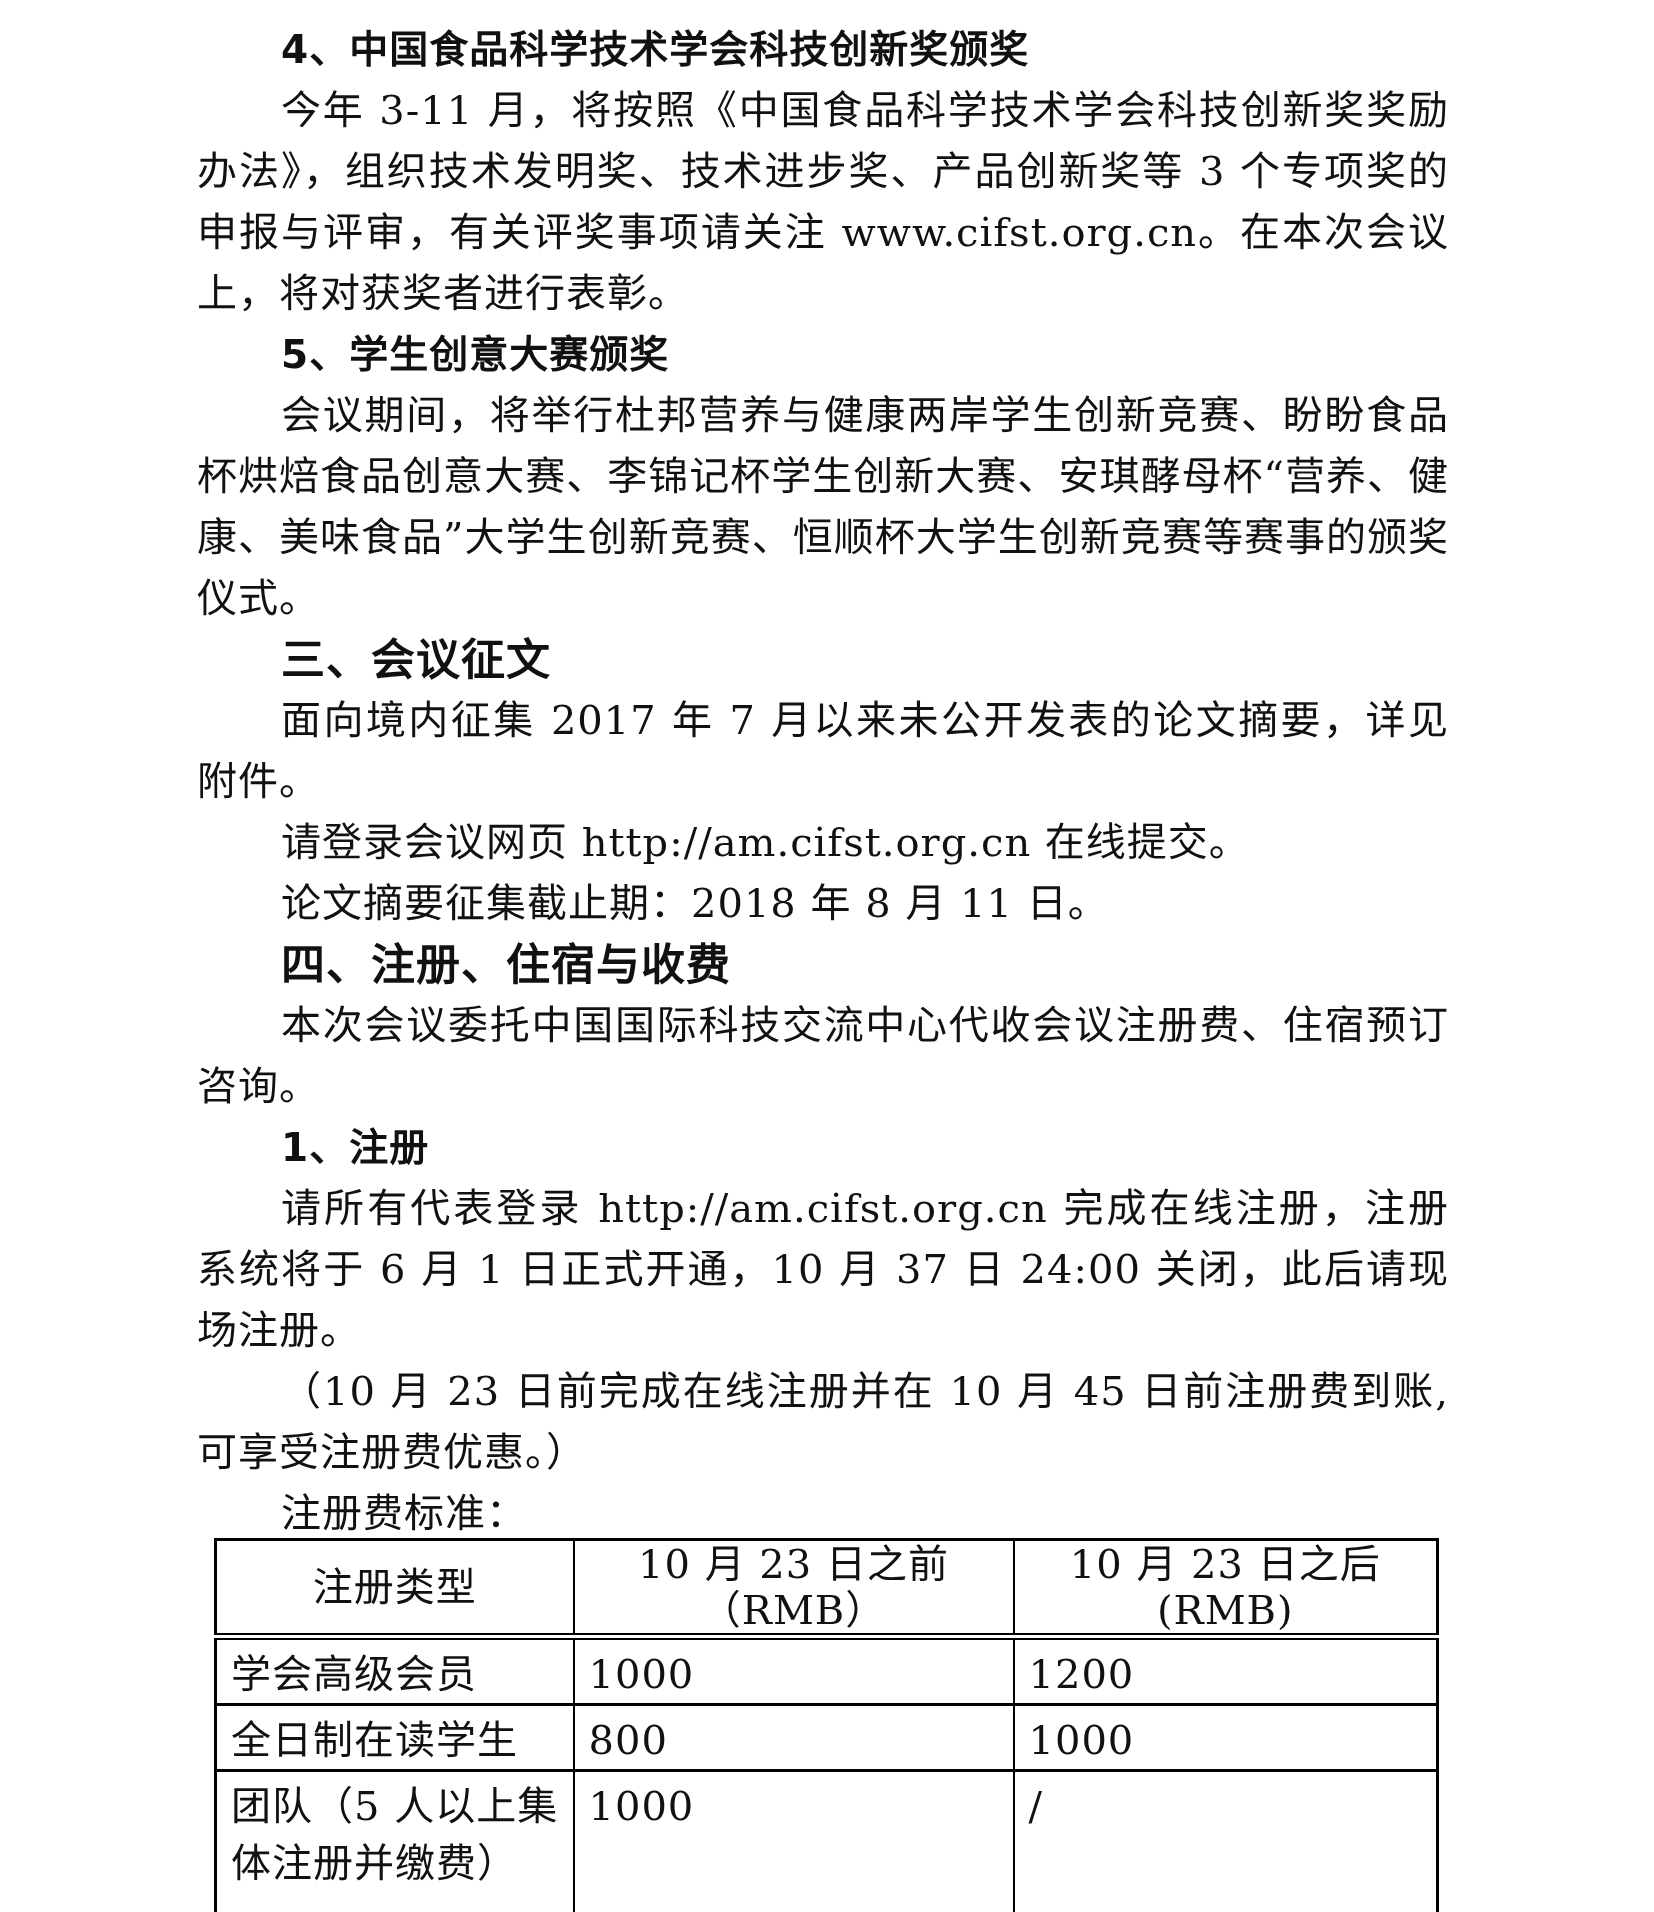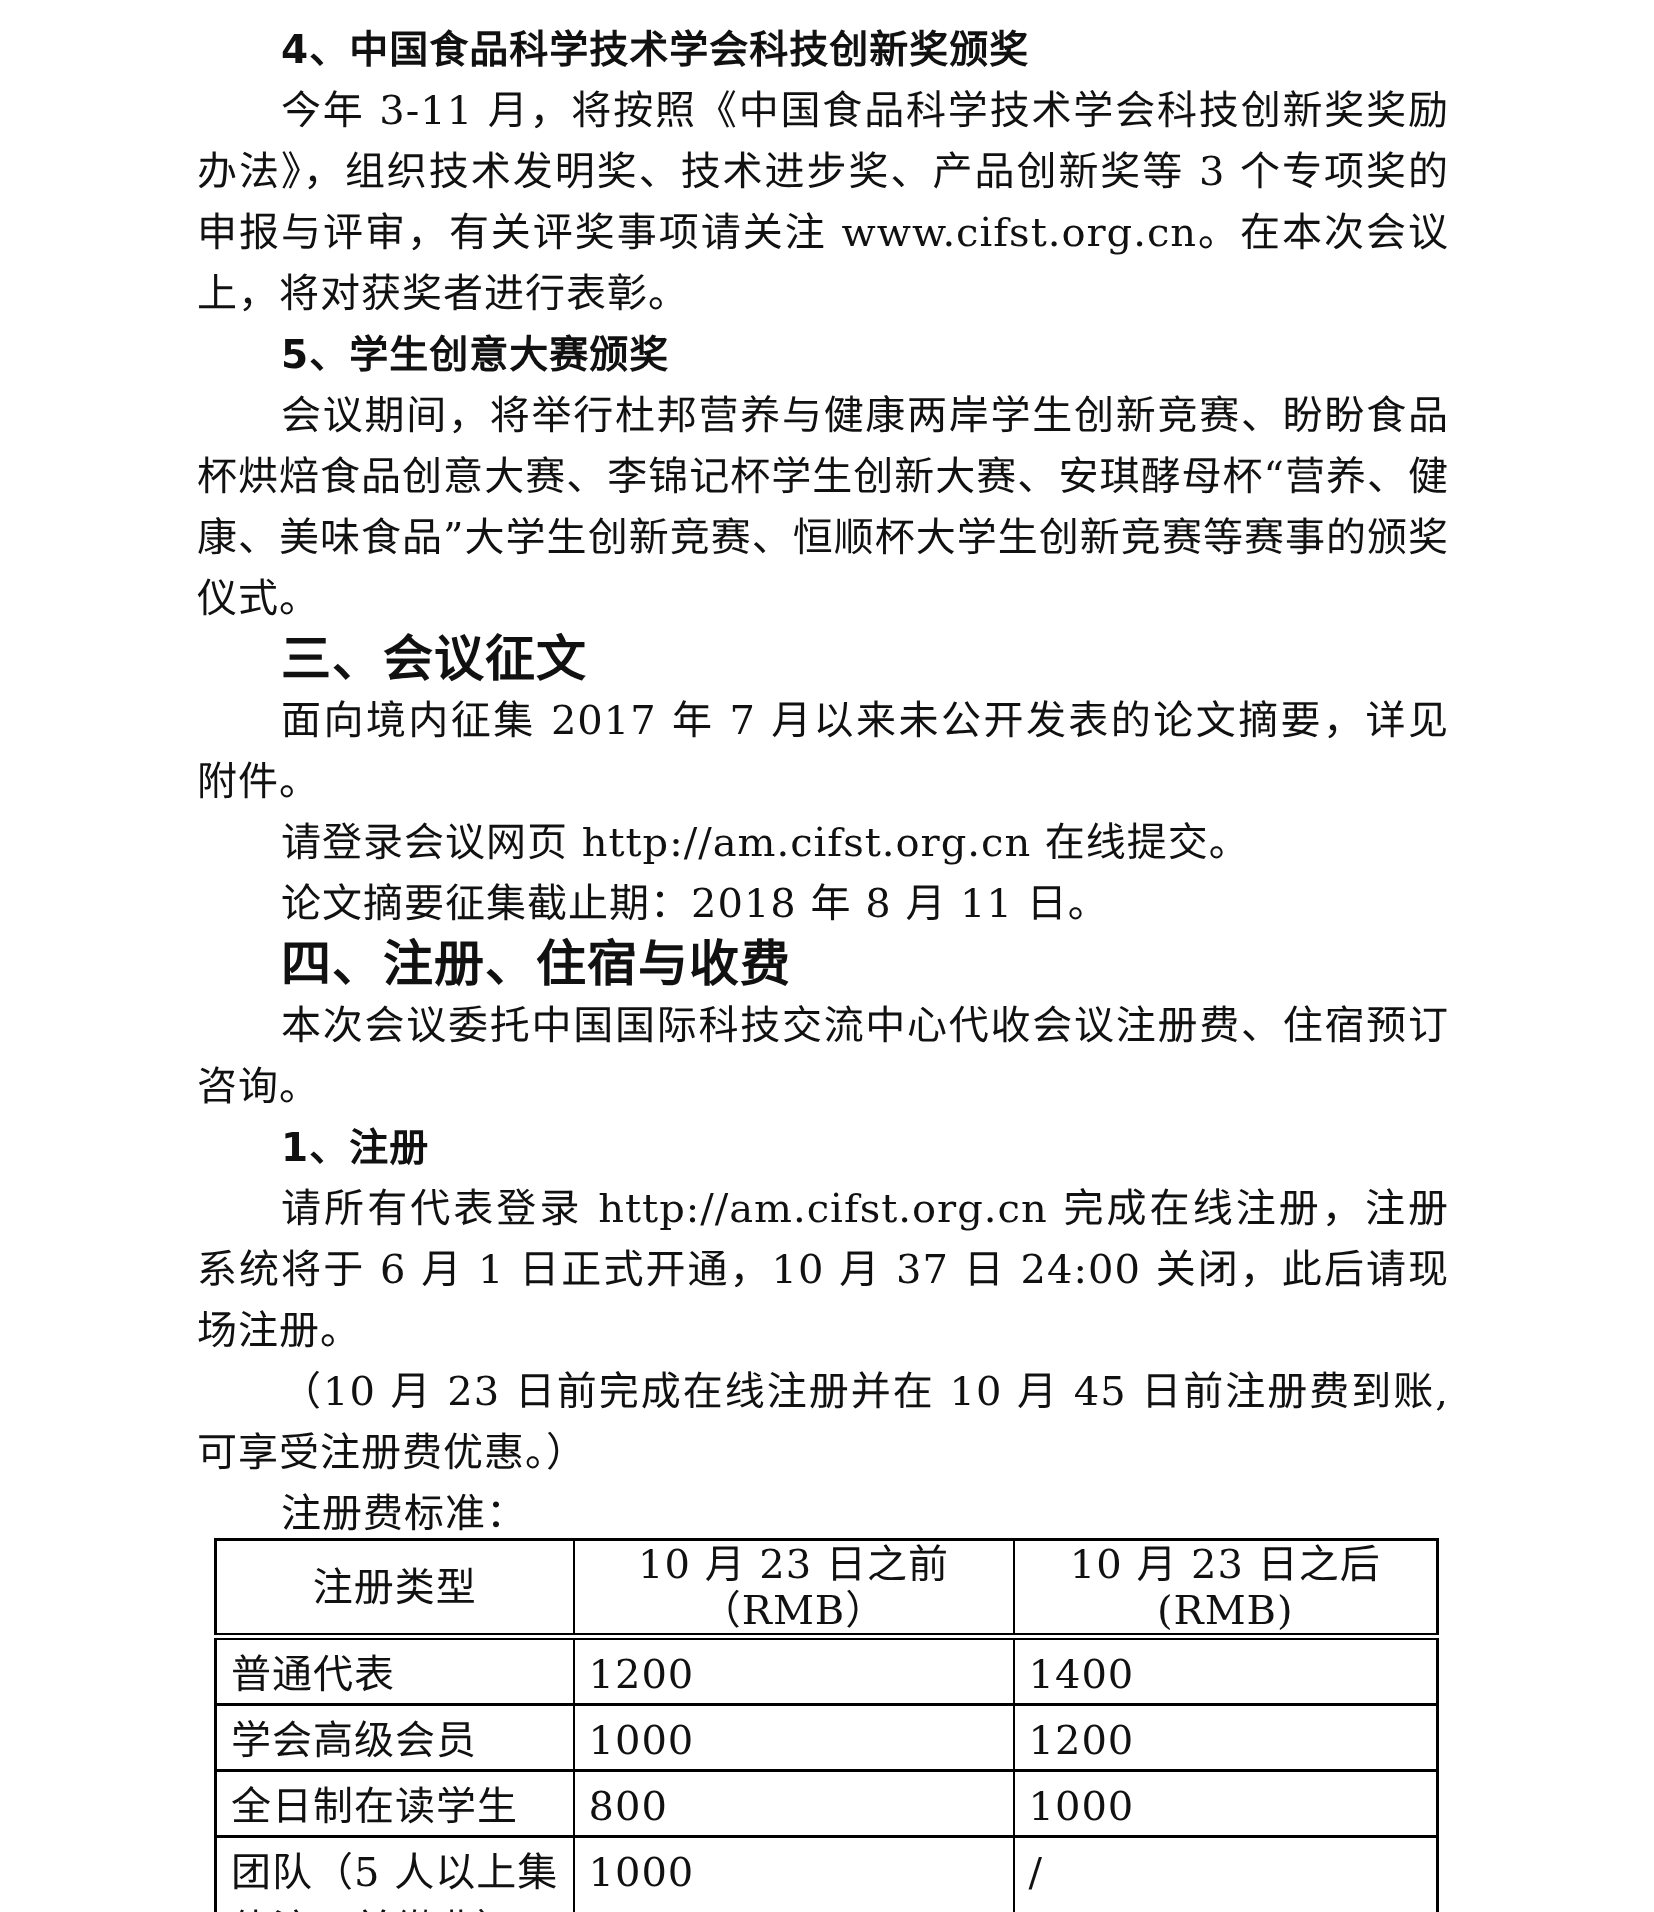--- a/index.html
+++ b/index.html
@@ -29,21 +29,21 @@
   }
   .h-num, .h-sec {
     margin: 0;
     font-family: "DejaVu Sans", "Liberation Sans", sans-serif;
     font-weight: bold;
     text-indent: 84px;
     line-height: 61px;
     letter-spacing: 1px;
   }
   .h-num { font-size: 39px; }
-  .h-sec { font-size: 50px; }
+  .h-sec { font-size: 44px; }
 
   table.fee-table {
     border-collapse: collapse;
     table-layout: fixed;
     width: 1222px;
     margin: -6px 0 0 17px;
     border: 3px solid #000;
   }
   table.fee-table col.c1 { width: 358px; }
   table.fee-table col.c2 { width: 440px; }
@@ -105,25 +105,20 @@
       </colgroup>
     <thead>
       <tr>
         <th>注册类型</th>
         <th>10 月 23 日之前（RMB）</th>
         <th>10 月 23 日之后(RMB)</th>
       </tr>
     </thead>
     <tbody>
       <tr>
-        <td>普通代表</td>
-        <td>1200</td>
-        <td>1400</td>
-      </tr>
-      <tr>
         <td>学会高级会员</td>
         <td>1000</td>
         <td>1200</td>
       </tr>
       <tr>
         <td>全日制在读学生</td>
         <td>800</td>
         <td>1000</td>
       </tr>
       <tr class="team-row">

